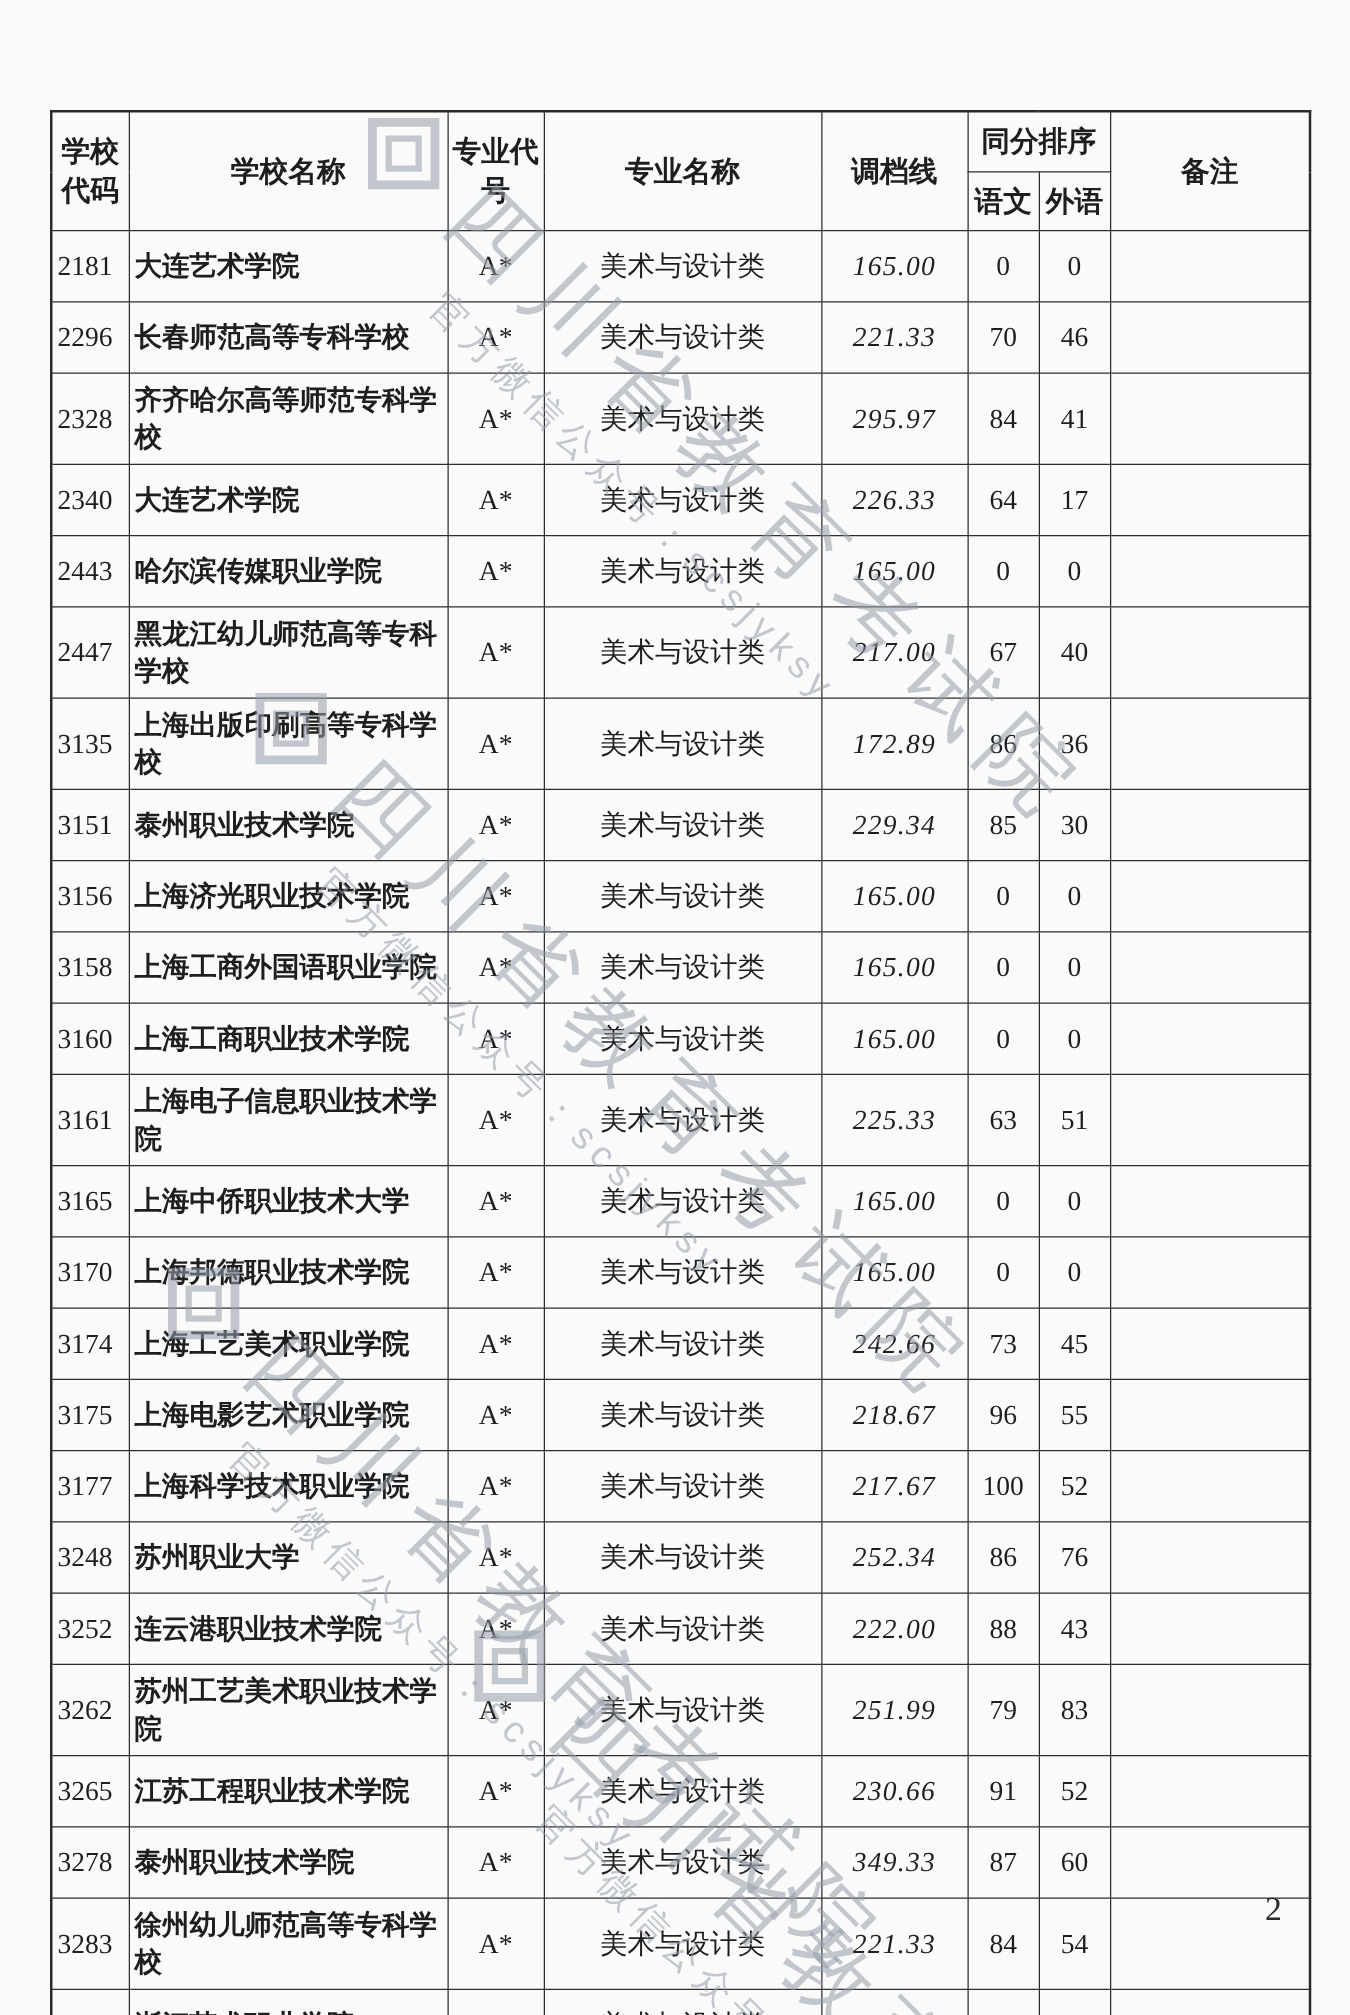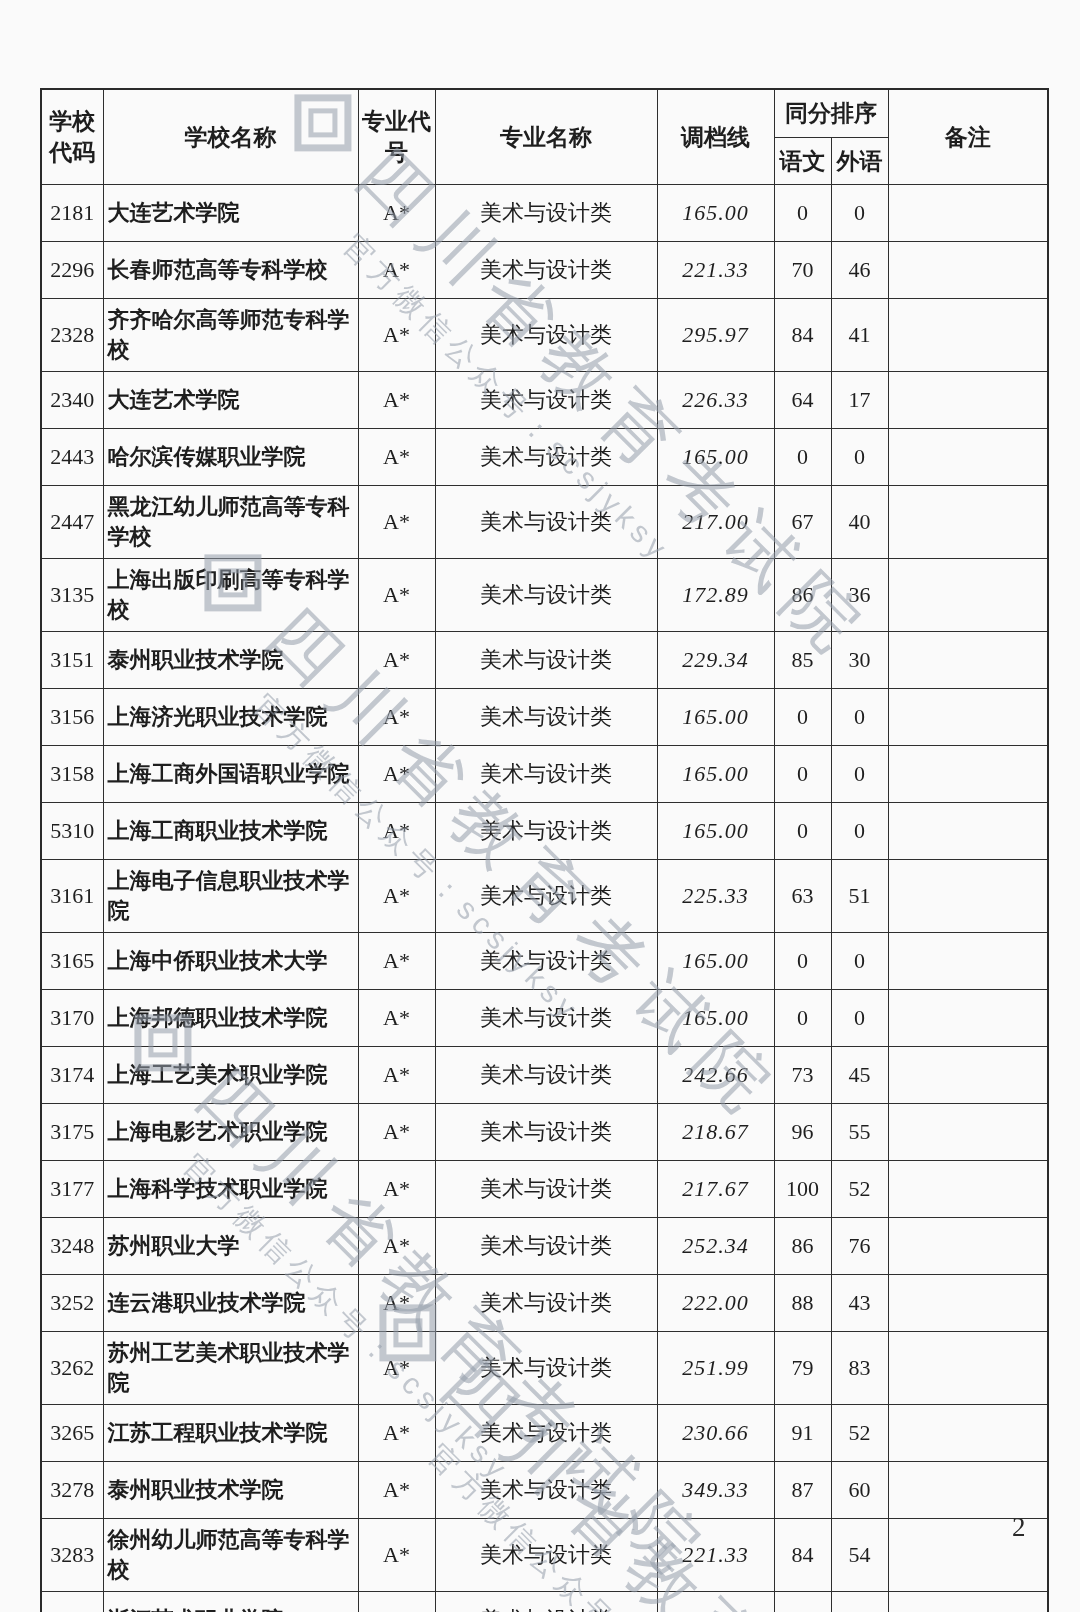--- a/index.html
+++ b/index.html
@@ -39,21 +39,21 @@
     padding:6px 4px;
     overflow:hidden;
   }
   .score-table{border:2.5px solid #2a2a2a;}
   .score-table thead th{
     font-family:"Liberation Sans","DejaVu Sans",sans-serif;
     font-weight:700;font-size:23px;text-align:center;
     padding:4px 2px;
   }
   .score-table tbody td{height:44px;line-height:30px;}
-  .col-code{text-align:center;}
+  .col-code{text-align:left;}
   .col-name{text-align:left;padding-left:10px;padding-right:4px;word-break:break-all;font-weight:bold;}
   .col-major_code{text-align:center;}
   .col-major_name{text-align:center;padding-left:10px;padding-right:4px;}
   .col-line{text-align:center;letter-spacing:1px;font-style:italic;}
   .col-chinese,.col-foreign{text-align:center;}
   .col-remark{}
   
   .page-num{
     position:absolute;left:1012px;top:1512px;z-index:2;
     font-size:27px;font-family:"Liberation Serif",serif;color:#2a2a2a;
@@ -228,21 +228,21 @@
           <td class="col-code">3158</td>
           <td class="col-name">上海工商外国语职业学院</td>
           <td class="col-major_code">A*</td>
           <td class="col-major_name">美术与设计类</td>
           <td class="col-line">165.00</td>
           <td class="col-chinese">0</td>
           <td class="col-foreign">0</td>
           <td class="col-remark"></td>
         </tr>
         <tr>
-          <td class="col-code">5310</td>
+          <td class="col-code">3160</td>
           <td class="col-name">上海工商职业技术学院</td>
           <td class="col-major_code">A*</td>
           <td class="col-major_name">美术与设计类</td>
           <td class="col-line">165.00</td>
           <td class="col-chinese">0</td>
           <td class="col-foreign">0</td>
           <td class="col-remark"></td>
         </tr>
         <tr>
           <td class="col-code">3161</td>

